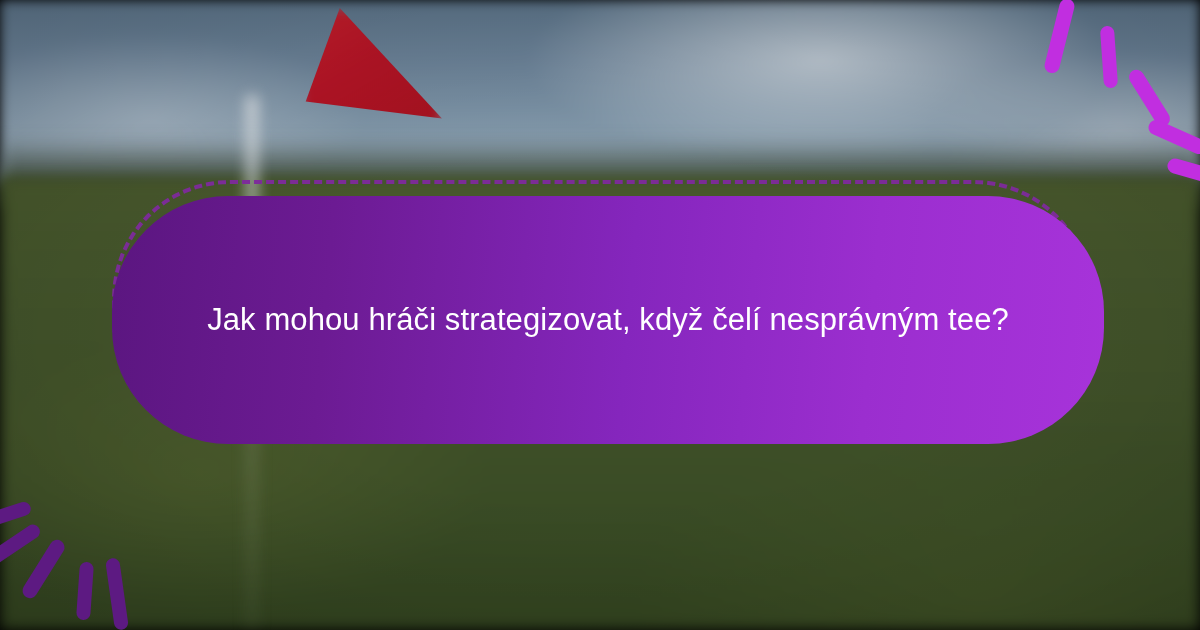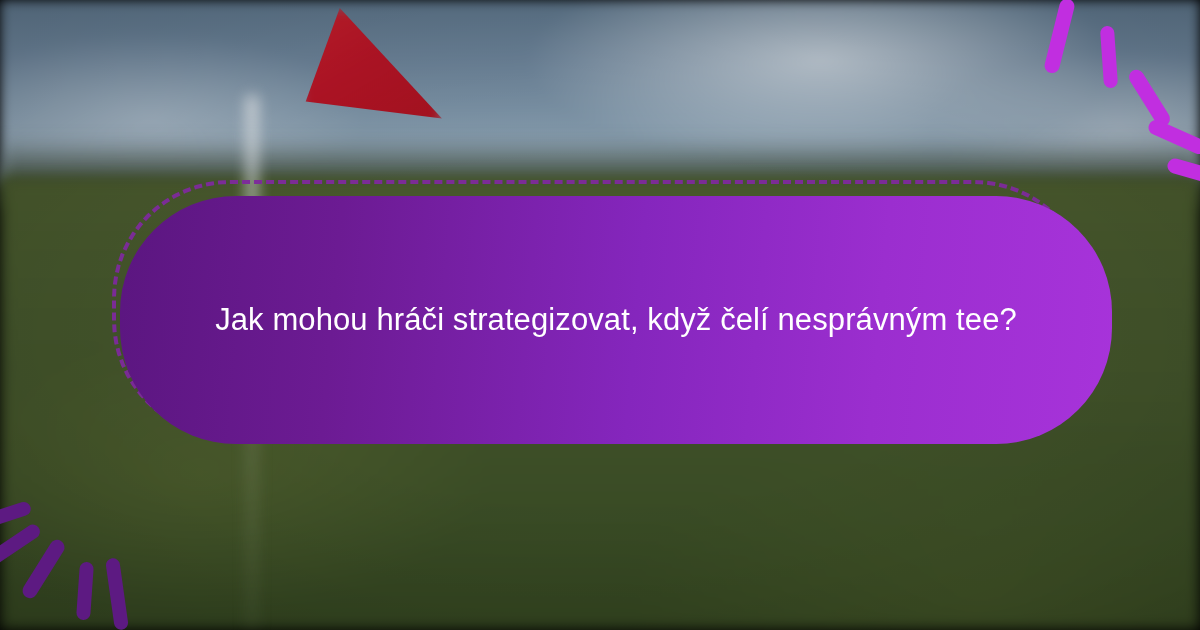--- a/index.html
+++ b/index.html
@@ -102,21 +102,21 @@
     top: -6px;
     width: 980px;
     height: 258px;
     border: 4px dashed #7e2a9c;
     border-radius: 118px;
     box-sizing: border-box;
     opacity: 0.95;
   }
   .card-body {
     position: absolute;
-    left: 16px;
+    left: 8px;
     top: 10px;
     width: 992px;
     height: 248px;
     border-radius: 116px;
     background: linear-gradient(95deg, #5b1680 0%, #6c1b93 22%, #8526bd 52%, #9b2ecf 76%, #a733da 100%);
     overflow: hidden;
   }
   .card-body::before {
     
     content: "";

